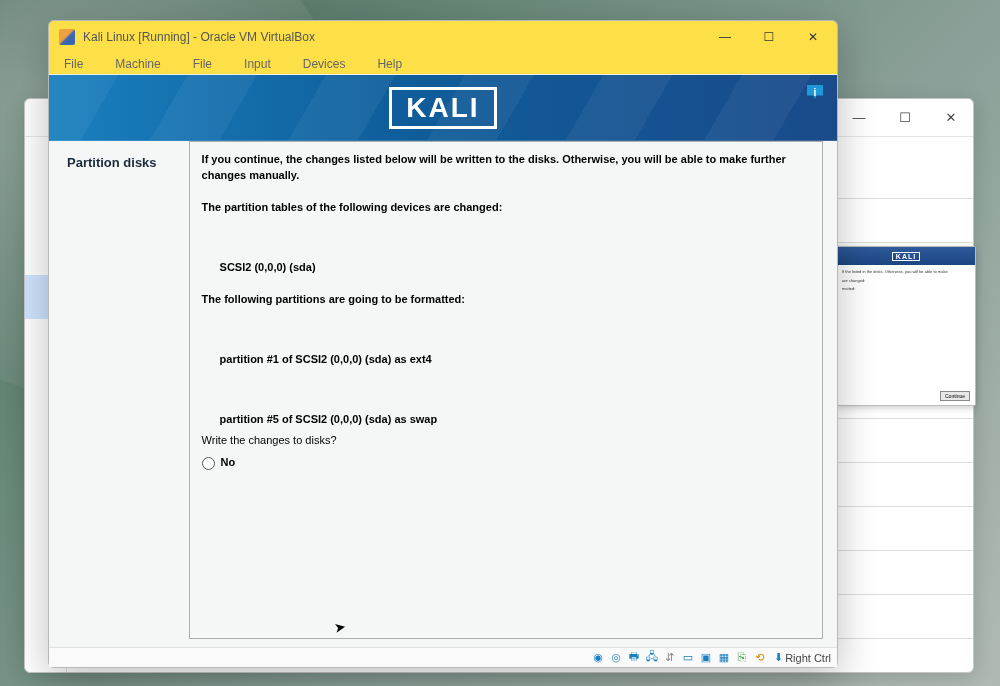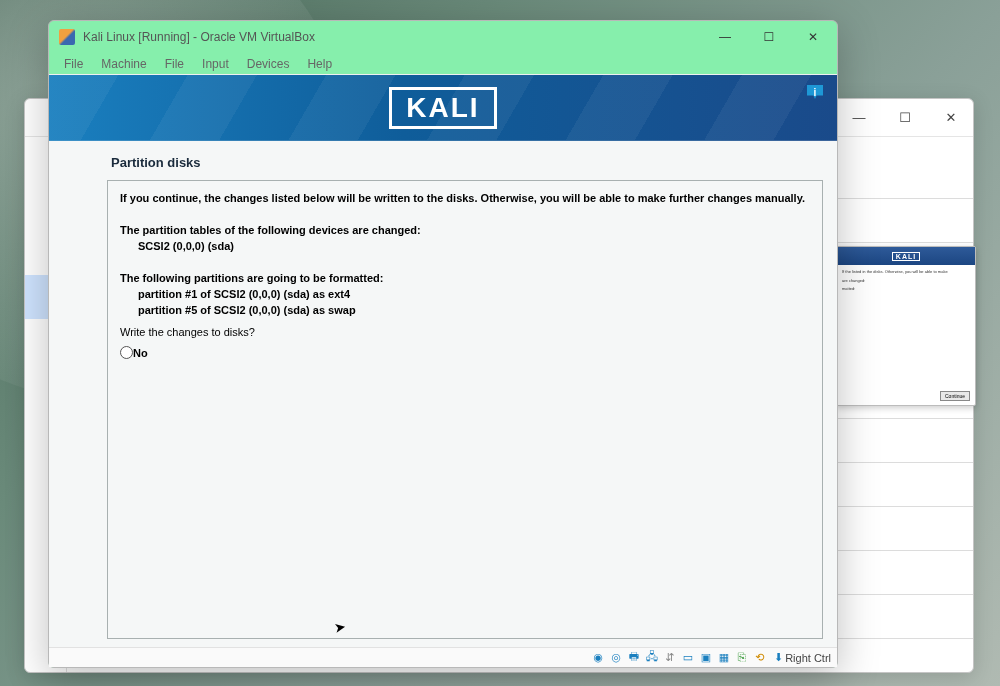--- a/index.html
+++ b/index.html
@@ -42,39 +42,39 @@
     background: linear-gradient(#2e5a99, #1c4682); height: 18px;
     display:flex; align-items:center; justify-content:center;
   }
   .mini-logo { border:1px solid #fff; color:#fff; font-weight:bold; padding:0 3px; font-size:7px; letter-spacing:1px;}
   .mini-body { padding:4px 5px; color:#333; line-height:1.4;}
   .mini-btn { position:absolute; bottom:4px; right:5px; border:1px solid #888; background:#e8e8e8; padding:1px 4px; font-size:5px;}
 
   
   .vbox {
     position: absolute; left: 48px; top: 20px; width: 790px; height: 648px;
-    background: #86efac; border: 1px solid #b8b8b8; border-radius: 6px;
+    background: #fde047; border: 1px solid #b8b8b8; border-radius: 6px;
     box-shadow: 0 10px 40px rgba(0,0,0,0.25);
     display: flex; flex-direction: column;
   }
   .titlebar {
     height: 32px; display: flex; align-items: center; gap: 8px;
     padding: 0 2px 0 10px; color: #555;
   }
   .vb-icon {
     width:16px; height:16px;
     background: linear-gradient(135deg, #f0a040 45%, #3a68b0 55%);
     border-radius:2px;
   }
   .title-text { font-size: 12px; }
   .winbtns { margin-left: auto; display: flex; }
   .winbtn { width: 44px; height: 30px; display:flex; align-items:center; justify-content:center; font-size:12px; color:#333;}
 
   .menubar {
-    height: 22px; display: flex; align-items: center; gap: 4px;
+    height: 22px; display: flex; align-items: center; gap: 18px;
     padding: 0 8px; font-size: 12px; color: #666; border-bottom:1px solid #f0f0f0;
   }
   .menuitem { padding: 2px 7px; }
 
   
   .installer { flex:1; display:flex; flex-direction:column; background:#f5f7f7; position:relative;}
   .kali-header {
     height: 66px;
     background: linear-gradient(90deg, #1a7fbf 0%, #0f5d9a 45%, #1a4a8a 100%);
     display:flex; align-items:center; justify-content:center; position:relative;
@@ -96,24 +96,24 @@
     clip-path: polygon(0 0, 100% 0, 100% 75%, 60% 75%, 50% 100%, 40% 75%, 0 75%);
   }
 
   .step-title { font-size:13px; font-weight:700; color:#1a2b3c; padding: 14px 18px 10px;}
   .panel {
     flex:1; margin: 0 14px 8px; border:1px solid #a8b0b0; background:#f5f7f7;
     padding: 10px 12px; font-size:11px; color:#000; line-height:1.45;
     overflow:hidden;
   }
   .panel .bold { font-weight:700; }
-  .panel .indent { padding-left: 18px; }
+  .panel .indent { padding-left: 18px; margin-top: 44px; }
   .prompt { font-weight: normal; margin-top:6px;}
   .options { margin-top: 6px; }
-  .opt { display:flex; gap:0; margin:5px 0; }
+  .opt { display:flex; align-items:center; gap:6px; margin:5px 0; }
   .radio {
     width:13px; height:13px; border:1px solid #555; border-radius:50%;
     display:inline-flex; align-items:center; justify-content:center; background:#fff;
   }
   .radio.checked::after { content:""; width:6px; height:6px; border-radius:50%; background:#222;}
   .opt-label { font-weight:700; }
   .opt-yes .opt-label { border:1px dotted #666; padding:0 2px; } 
 
   .button-row {
     display:flex; align-items:center; justify-content:space-between;
@@ -133,21 +133,21 @@
     padding: 0 6px; gap:2px; font-size:11px; color:#444;
   }
   .sicon { width:16px; height:14px; display:flex; align-items:center; justify-content:center; font-size:11px;}
   .hostkey { margin-left:4px; display:flex; align-items:center; gap:2px;}
   .kbd { }
   .cursor-arrow {
     position:absolute; left:285px; bottom:12px; font-size:14px; color:#000; transform: rotate(-10deg);
   }
 
   
-  .panel-wrap { position: relative; flex:1; display:flex; flex-direction:column;padding-left:44px;}
+  .panel-wrap { position: relative; flex:1; display:flex; }
 </style>
 </head>
 <body>
 
 <div class="bg-window">
   <div class="bg-titlebar">
     <div class="bg-winbtn">—</div>
     <div class="bg-winbtn">☐</div>
     <div class="bg-winbtn">✕</div>
   </div>

